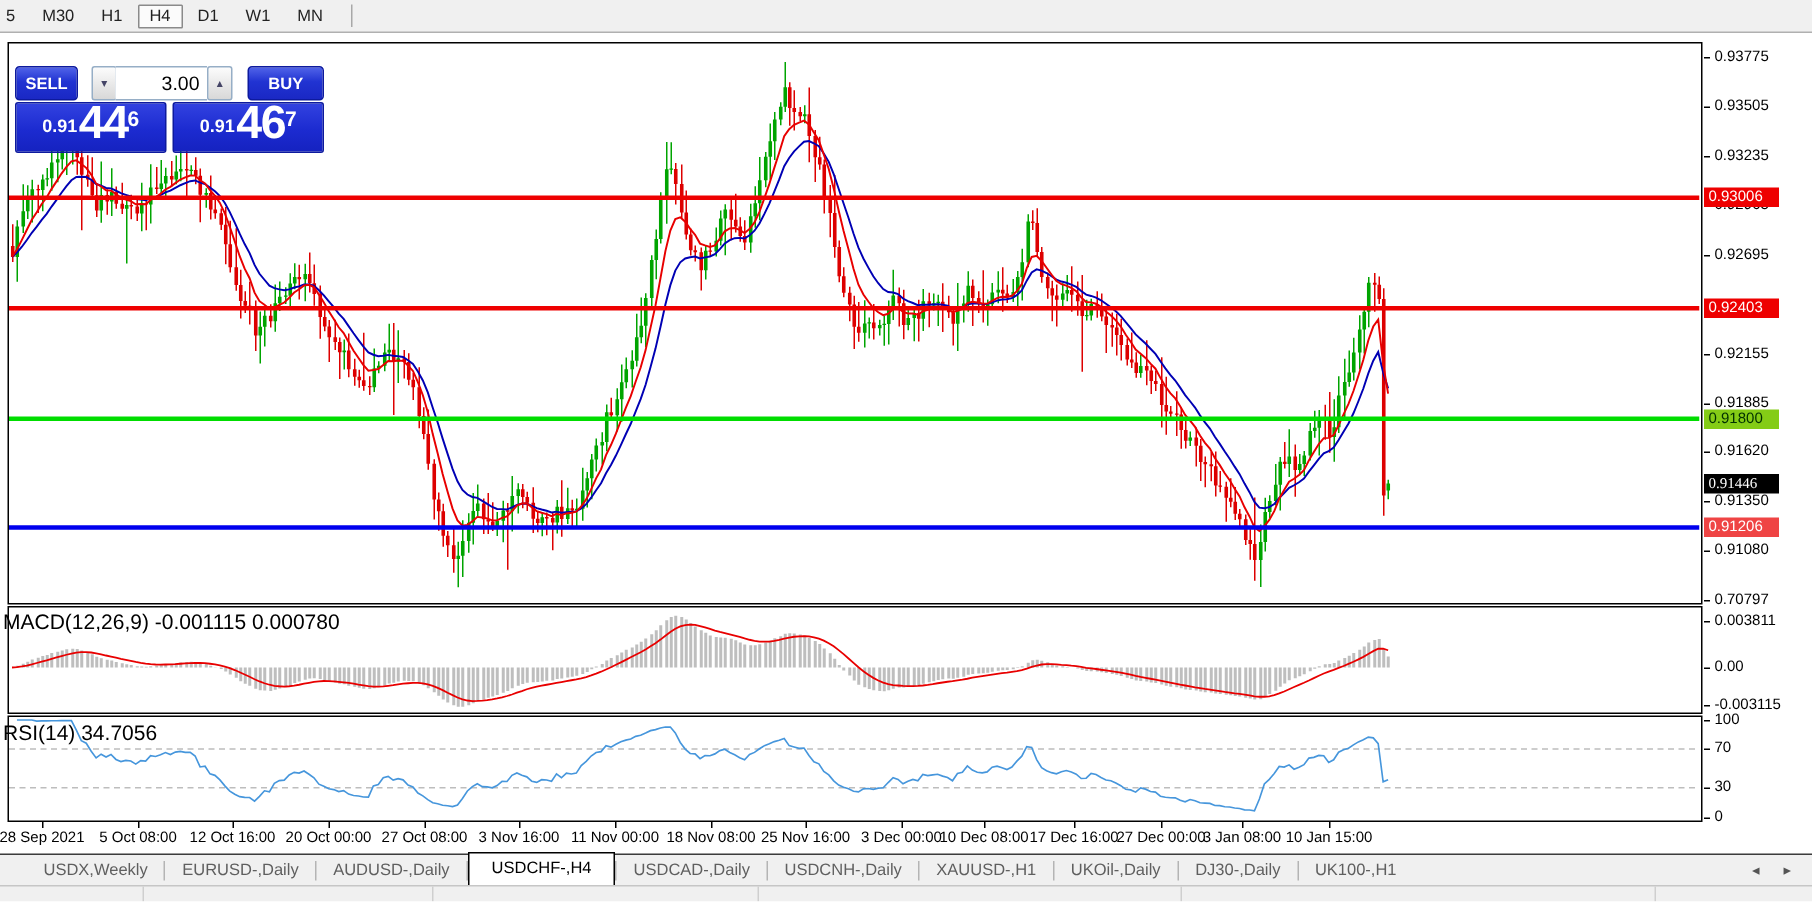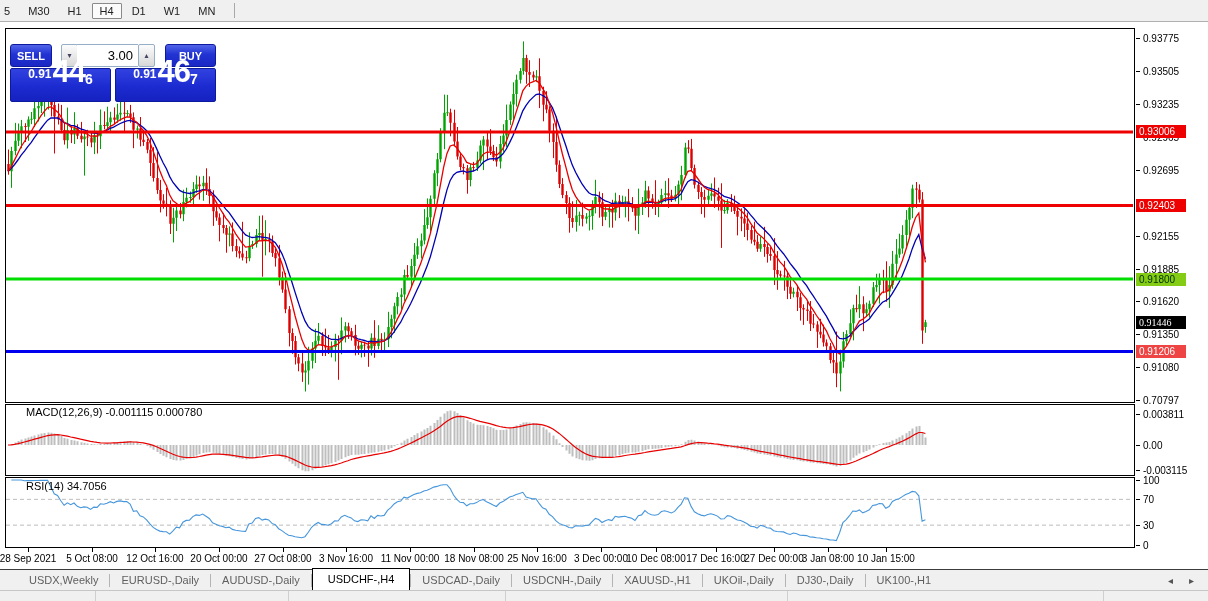--- a/index.html
+++ b/index.html
@@ -16,21 +16,21 @@
   
   .frame{position:absolute;background:#fff;border:1px solid #000;}
   #main-frame{left:5px;top:28px;width:1128px;height:373px;}
   #macd-frame{left:5px;top:404px;width:1128px;height:70px;}
   #rsi-frame{left:5px;top:477px;width:1128px;height:69px;}
 
   #chart-svg{position:absolute;left:0;top:0;}
 
   .chart-title{position:absolute;left:10px;top:31px;font-size:11px;color:#000;white-space:nowrap;z-index:5;}
   .chart-title .tri{font-size:8px;margin-right:4px;vertical-align:1px;}
-  .ind-label{position:absolute;left:26px;font-size:11px;color:#000;z-index:5;white-space:nowrap;}
+  .ind-label{position:absolute;left:2px;font-size:14px;color:#000;z-index:5;white-space:nowrap;}
 
   
   .scale-label{position:absolute;left:1143px;font-size:10px;color:#000;transform:translateY(-50%);white-space:nowrap;}
   .scale-tick{position:absolute;left:1136px;width:4px;height:1px;background:#000;}
   .badge{position:absolute;left:1136px;width:47px;height:13px;font-size:10px;line-height:13px;
          padding-left:3px;z-index:6;white-space:nowrap;}
 
   
   .time-label{position:absolute;top:553px;font-size:10px;color:#000;transform:translateX(-50%);white-space:nowrap;}
   .time-tick{position:absolute;top:548px;width:1px;height:4px;background:#000;}
@@ -59,21 +59,21 @@
   .spin-btn{position:absolute;background:linear-gradient(#fcfcfc,#d8d8d8);border:1px solid #96aec6;
             color:#446;font-size:8px;display:flex;align-items:center;justify-content:center;
             border-radius:2px;box-sizing:border-box;}
   #spin-down{left:51px;top:0;width:17px;height:23px;}
   #spin-up{left:128px;top:0;width:17px;height:23px;}
   #vol-input{position:absolute;left:67px;top:0;width:61px;height:23px;border:1px solid #96aec6;
              border-left:none;border-right:none;font-size:13px;text-align:right;padding:0 5px;
              box-sizing:border-box;font-family:"Liberation Sans",sans-serif;}
   .price-display{position:absolute;top:24px;height:34px;background:linear-gradient(#3242e0,#1c2bd0 55%,#1522c0);
                  border:1px solid #0d1a9e;border-radius:2px;color:#fff;display:flex;align-items:flex-end;
-                 justify-content:center;padding-bottom:16px;box-sizing:border-box;text-align:right;}
+                 justify-content:center;padding-bottom:6px;box-sizing:border-box;text-align:right;}
   #sell-price{left:0;width:101px;}
   #buy-price{left:105px;width:101px;}
   .pp-small{font-size:12px;font-weight:bold;margin:0 1px 4px 0;}
   .pp-big{font-size:31px;font-weight:bold;line-height:27px;letter-spacing:-1px;}
   .pp-sup{font-size:14px;font-weight:bold;align-self:flex-start;margin-top:2px;}
 </style>
 </head>
 <body>
 
 <div id="app">

